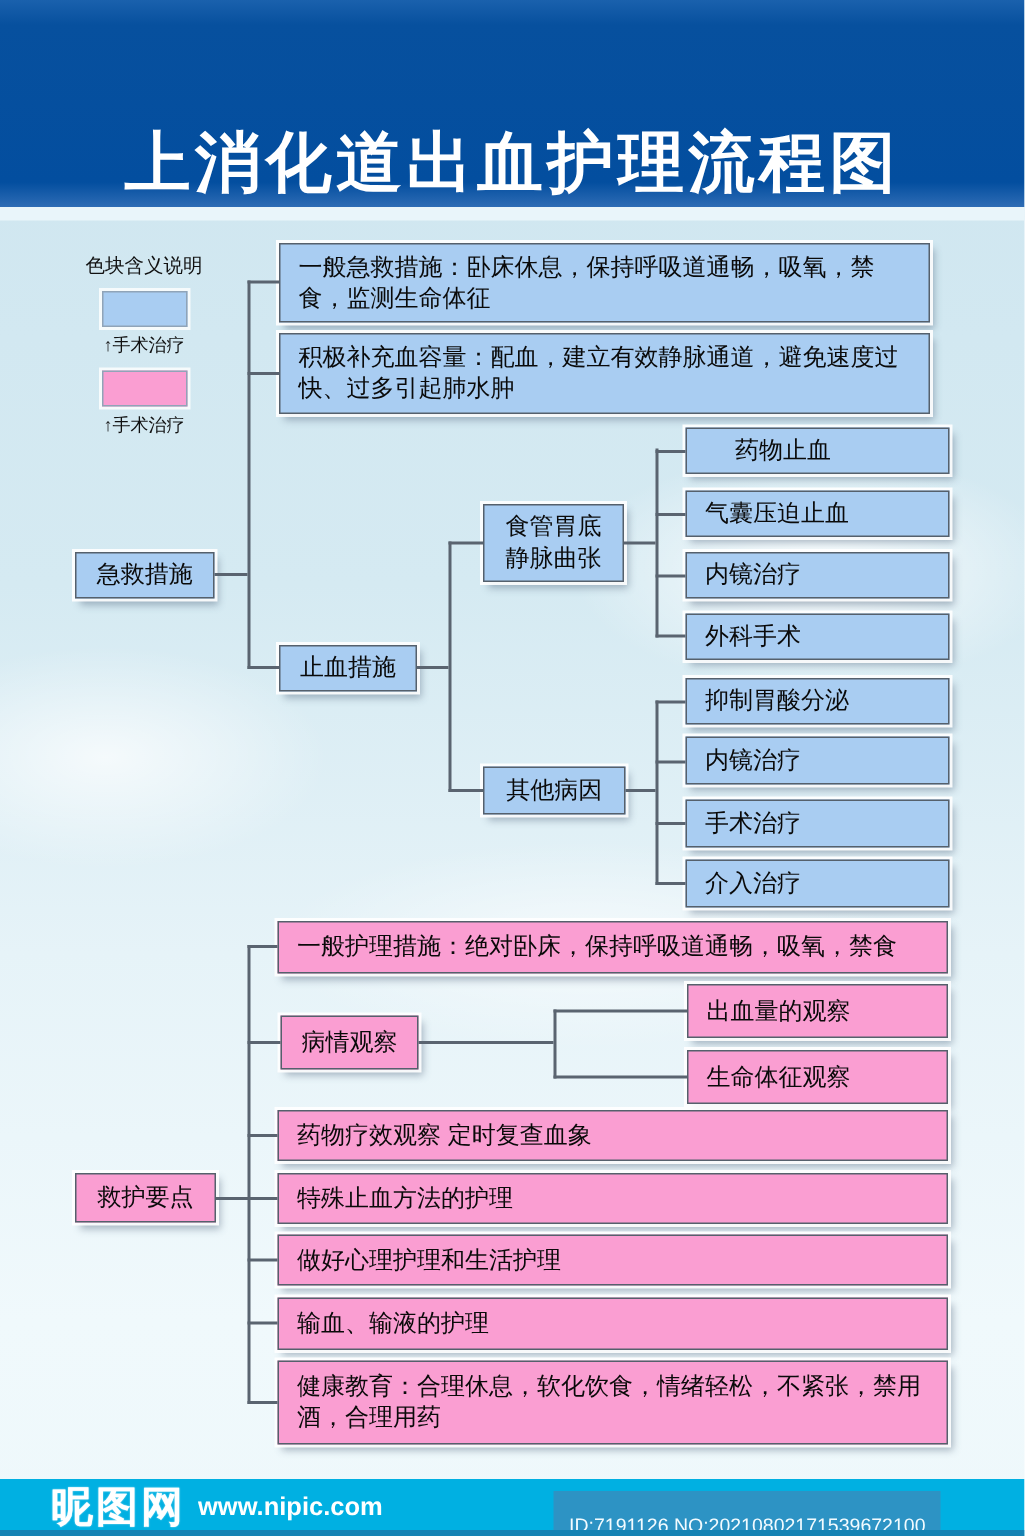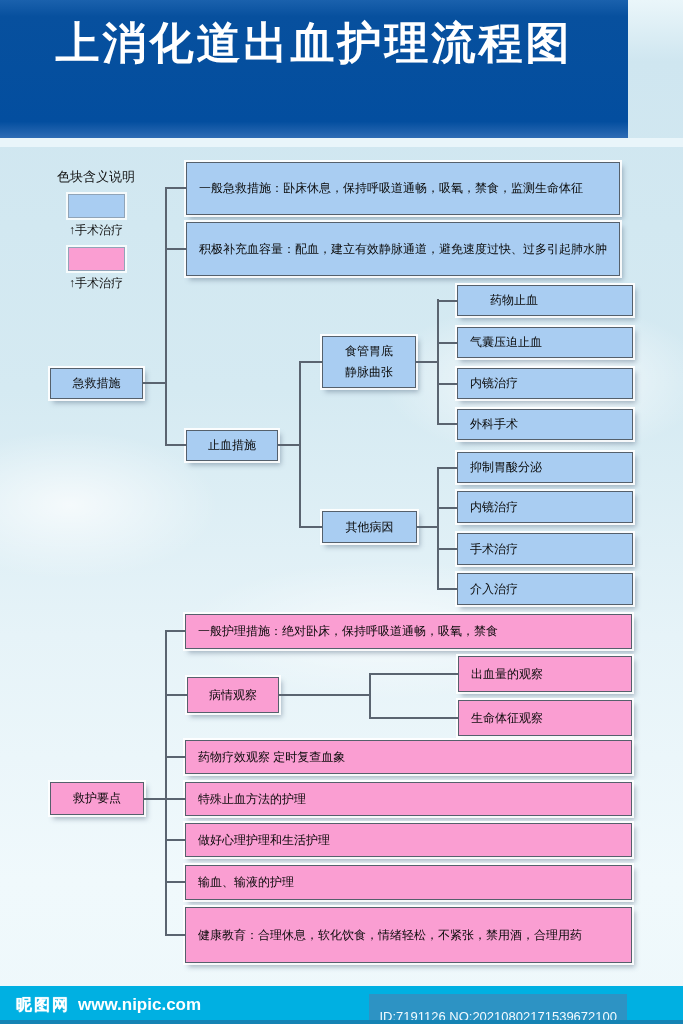--- a/index.html
+++ b/index.html
@@ -1,48 +1,48 @@
 <!DOCTYPE html>
 <html><head>
 <meta charset="utf-8">
 <style>
   html,body{margin:0;padding:0;}
   body{font-family:"Liberation Sans","DejaVu Sans",sans-serif;}
   .stage{position:relative;width:683px;height:1024px;overflow:hidden;
          background:linear-gradient(180deg,#eaf6fa 0%,#cfe6f0 6%,#d5eaf2 38%,#e6f3f8 62%,#f0f9fc 86%,#eef8fb 100%);}
   .cloud{position:absolute;border-radius:50%;pointer-events:none;}
-  .header{position:absolute;left:0;top:0;width:628px;height:138px;
+  .header{position:absolute;left:0;top:0;width:683px;height:138px;
           background:linear-gradient(180deg,#1a61ad 0%,#07509e 12%,#034e9f 88%,#2e6cb5 100%);
-          display:flex;align-items:flex-start;justify-content:center;}
+          display:flex;align-items:flex-end;justify-content:center;}
   .title{color:#ffffff;font-size:44px;font-weight:bold;letter-spacing:3px;margin-top:14px;}
   .header-edge{position:absolute;left:0;top:138px;width:683px;height:9px;background:#e9f5fa;}
 
   .legend{position:absolute;left:50px;top:168px;width:130px;}
   .legend-title{font-size:13px;color:#111;margin-left:7px;}
   .swatch{width:55px;height:22px;margin:8px 0 4px 18px;border:1px solid #90a4b8;box-shadow:0 0 0 2px rgba(255,255,255,.8);}
   .swatch.blue{background:#a9cdf2;}
   .swatch.pink{background:#fa9ed2;}
   .legend-label{font-size:12px;color:#111;margin-left:19px;}
 
   .box{position:absolute;border:1px solid #55606c;box-sizing:border-box;
        box-shadow:0 0 0 2px rgba(255,255,255,.9),3px 4px 5px rgba(80,100,125,.45);
-       color:#0a0a0a;font-size:12px;line-height:21px;display:flex;align-items:center;}
+       color:#0a0a0a;font-size:16px;line-height:21px;display:flex;align-items:center;}
   .box.blue{background:#a9cdf2;}
   .box.pink{background:#fa9ed2;}
   .box.center{justify-content:center;text-align:center;}
   .box.lead{padding-left:12px;padding-right:6px;}
   .pre{white-space:pre-line;}
 
   .hline{position:absolute;height:2px;background:#5a6470;}
   .vline{position:absolute;width:2px;background:#5a6470;}
 
   .footer{position:absolute;left:0;top:986px;width:683px;height:38px;background:#00b0e2;
           display:flex;align-items:center;}
   .footer-bottom{position:absolute;left:0;top:1020px;width:683px;height:4px;background:#1583b4;}
-  .logo{margin-left:16px;color:#fff;font-size:16px;font-weight:bold;letter-spacing:2px;
+  .logo{margin-left:34px;color:#fff;font-size:28px;font-weight:bold;letter-spacing:2px;
         text-shadow:0 0 1px #dff6fd;}
   .siteurl{margin-left:8px;color:#fff;font-size:17px;font-weight:bold;}
   .idbadge{position:absolute;right:56px;top:994px;background:#2d93c4;color:#f2fbff;
            font-size:13px;padding:15px 10px;}
 </style>
 </head>
 <body>
 
 <div class="stage">
 

